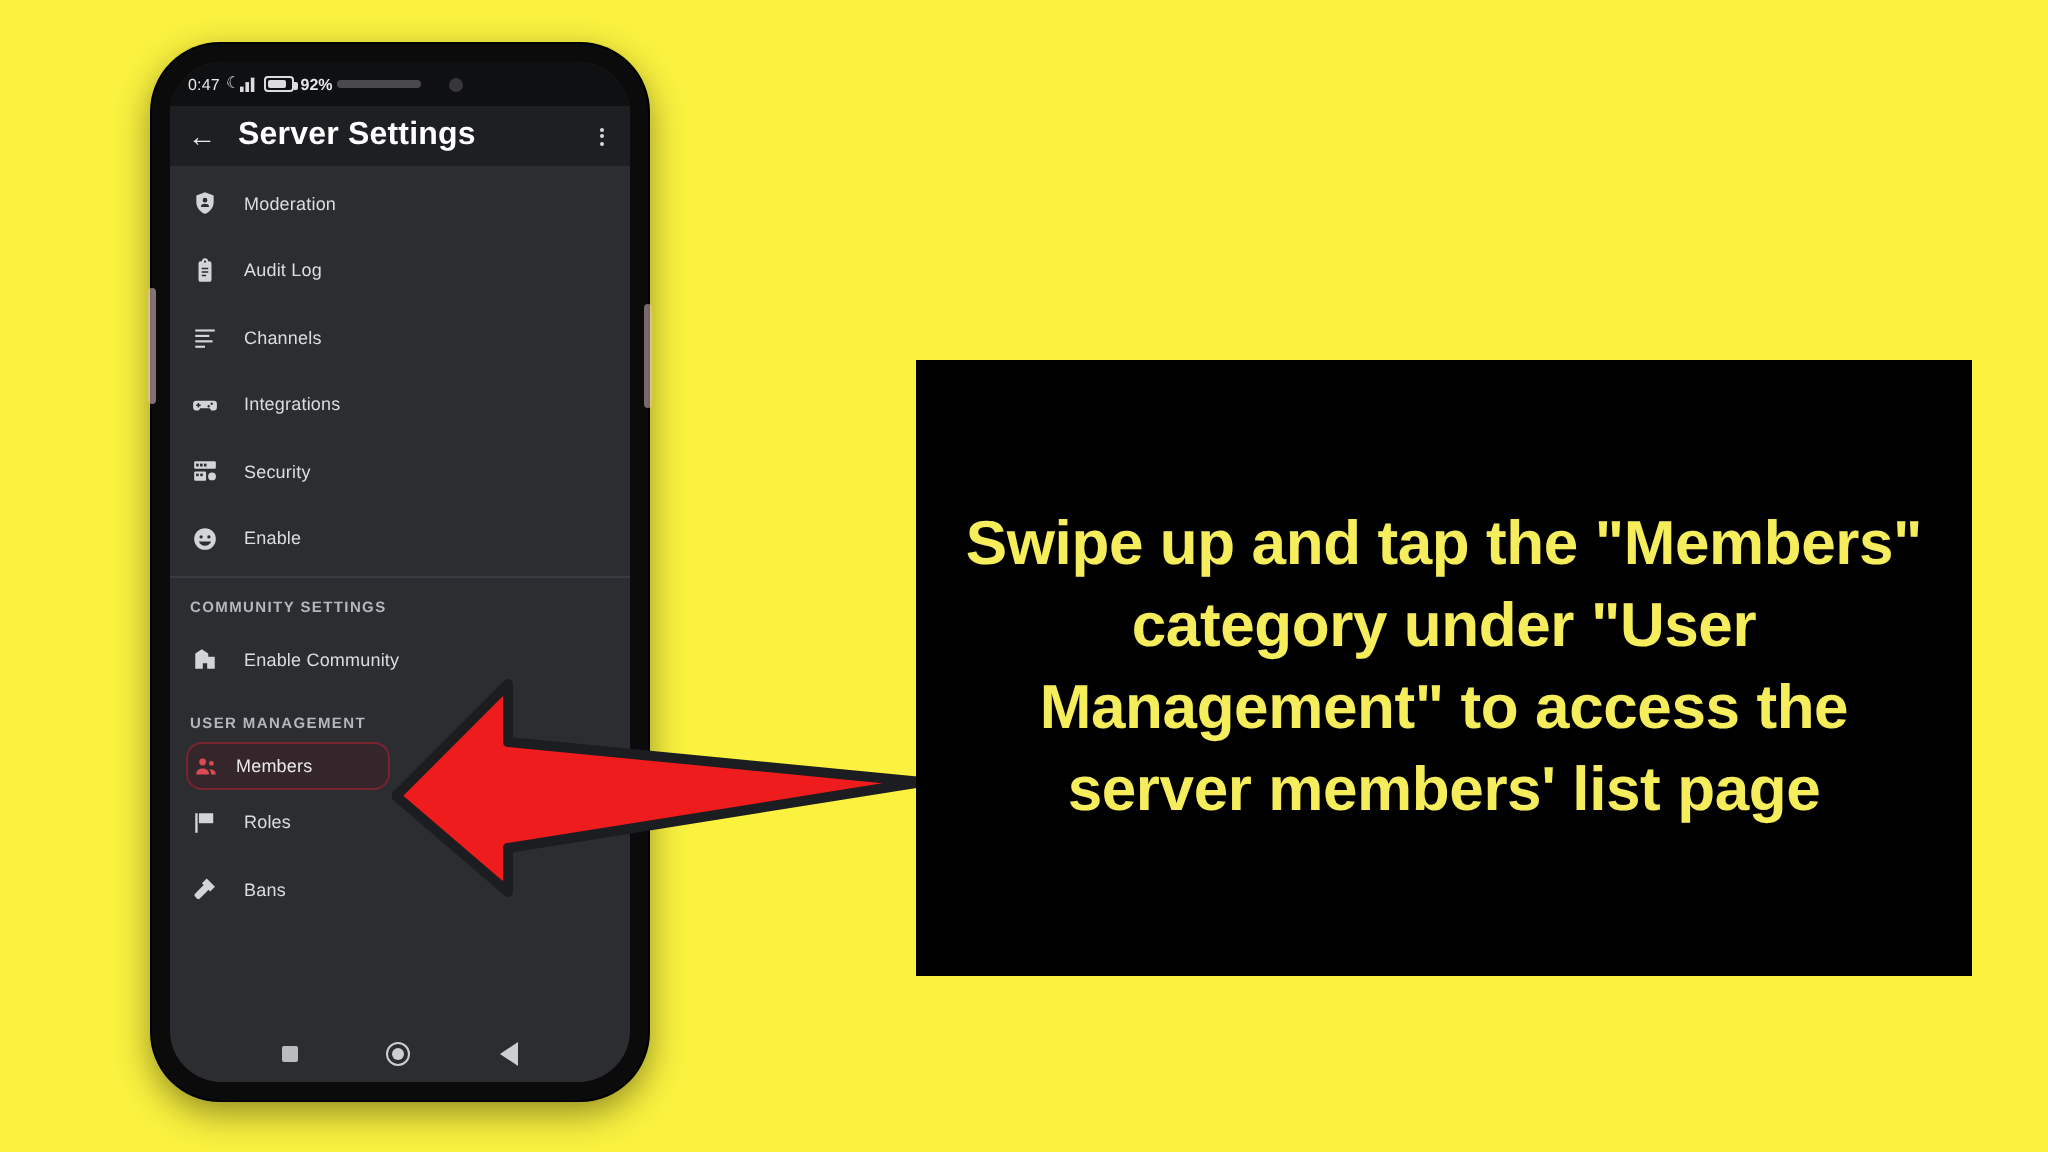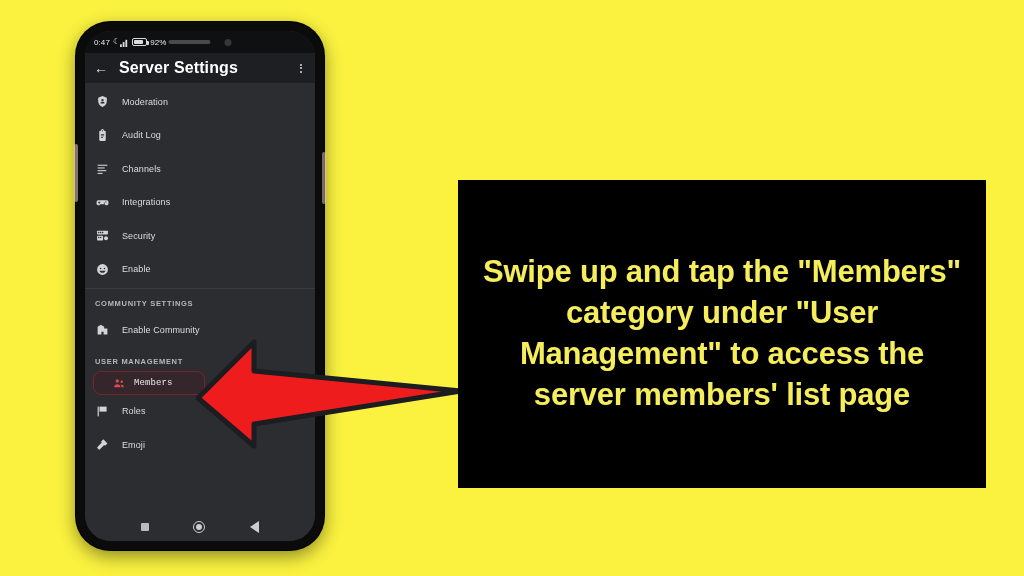--- a/index.html
+++ b/index.html
@@ -82,21 +82,21 @@
     letter-spacing: .1px;
     z-index: 2;
   }
   #status-right {
     display: flex;
     align-items: center;
     gap: 3px;
     z-index: 2;
   }
   .status-glyph { font-size: 8px; color: #e8e8ea; line-height: 1; }
-  #battery-pct { font-size: 8px; color: #e8e8ea; }
+  #battery-pct { font-size: 8px; color: #e8e8ea; font-weight: bold; }
 
   
   #notch-area {
     position: absolute;
     left: 50%;
     top: 0;
     transform: translateX(-50%);
     height: 22px;
     display: flex;
     align-items: center;
@@ -214,28 +214,27 @@
   }
   .section-divider {
     height: 1px;
     background: #3a3c41;
     margin: 2px 0 0 0;
   }
 
   
   #row-members {
     margin: 0 8px 0 8px;
-    padding: 0 18px;
+    padding: 0 2px;
     height: 24px;
     border: 1.6px solid #7a2430;
     border-radius: 8px;
     background: #34262b;
-    width: 112px;
+    width: 102px;
     gap: 8px;
-    font-family: Liberation Mono, monospace;
   }
   #row-members .row-icon { color: #d94a52; width: 14px; }
   #row-members .row-label { color: #e9eaec; }
 
   
   #nav-bar {
     height: 28px;
     background: #2b2d31;
     display: flex;
     align-items: center;
@@ -451,21 +450,21 @@
         <span class="row-label">Roles</span>
       </div>
 
 
       <div class="list-row">
         <span class="row-icon">
           <svg width="13" height="13" viewBox="0 0 24 24" fill="currentColor">
               <path d="M13.6 2.4 9.2 6.8l1.6 1.6-1.4 1.4-6.6 6.6a1.8 1.8 0 0 0 0 2.6l1.8 1.8a1.8 1.8 0 0 0 2.6 0l6.6-6.6 1.4-1.4 1.6 1.6 4.4-4.4-7.6-7.6z"></path>
             </svg>
         </span>
-        <span class="row-label">Emoji</span>
+        <span class="row-label">Bans</span>
       </div>
 
     </div>
 
     <div id="nav-bar">
       <span id="nav-recents-icon"></span>
       <span id="nav-home-icon"></span>
       <span id="nav-back-icon"></span>
     </div>
 

